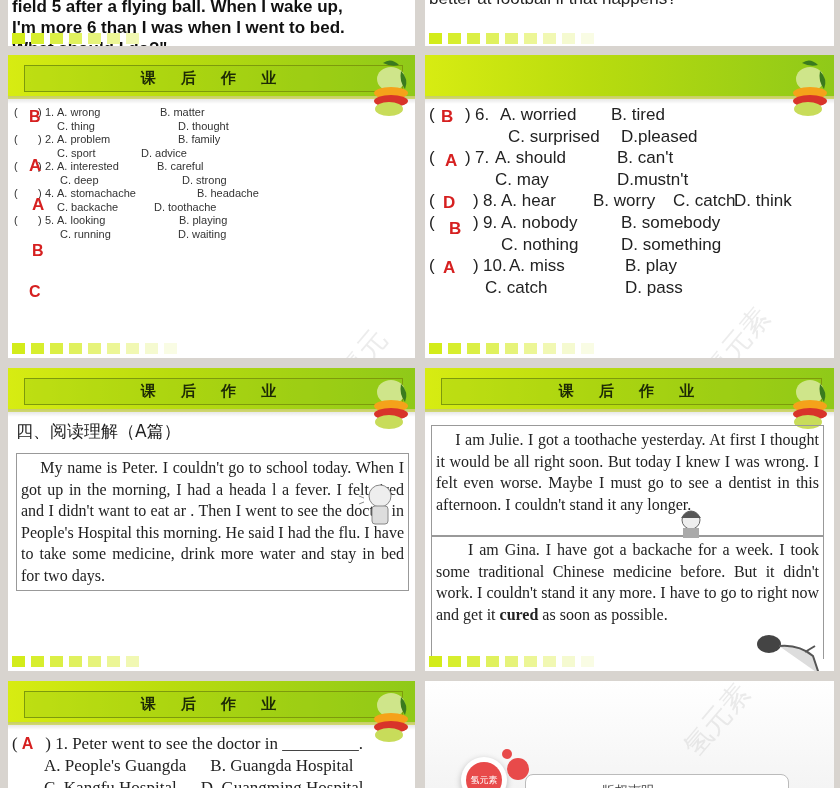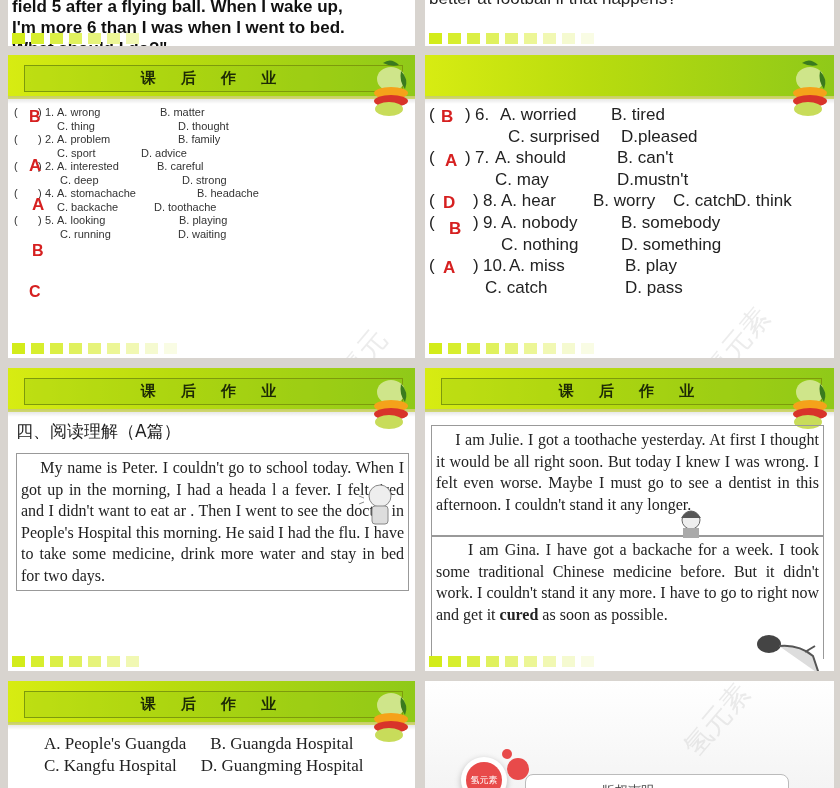--- a/index.html
+++ b/index.html
@@ -317,20 +317,21 @@
       </div>
   </div>
   <svg class="fruit" viewBox="0 0 44 62">
     <ellipse cx="24" cy="22" rx="14" ry="12" fill="#cfe58a"></ellipse>
     <path d="M34 14 q8 8 4 18 q-6 -8 -4 -18z" fill="#3a7a1e"></path>
     <ellipse cx="24" cy="36" rx="17" ry="6" fill="#f5a21a"></ellipse>
     <ellipse cx="24" cy="44" rx="17" ry="6" fill="#d8342a"></ellipse>
     <ellipse cx="22" cy="52" rx="14" ry="7" fill="#c8dc5a"></ellipse>
   </svg>
   <div class="serif" style="position:absolute; left:4px; top:52px; font-size:17px; color:#222; line-height:22px; white-space:nowrap;">
+    <div><span>(</span><span class="ans" style="margin:0 12px 0 4px; font-size:16px;">A</span><span>) 1. Peter went to see the doctor in _________.</span></div>
     <div style="padding-left:32px;"><span>A. People's Guangda</span><span style="display:inline-block; width:24px;"></span><span>B. Guangda Hospital</span></div>
     <div style="padding-left:32px;"><span>C. Kangfu Hospital</span><span style="display:inline-block; width:24px;"></span><span>D. Guangming Hospital</span></div>
   </div>
 </div>
 
 <div class="slide" style="left:425px; top:681px; width:409px; height:107px; background:linear-gradient(180deg,#fff,#f4f4f4);">
   <div class="watermark" style="left:250px; top:20px;">氢元素</div>
   <div style="position:absolute; left:100px; top:93px; width:264px; height:40px; border:1px solid #bbb; border-radius:8px; background:#fff;">
     <div style="position:absolute; left:76px; top:7px; font-size:13px; color:#444; font-family:'DejaVu Sans', sans-serif;">版权声明</div>
   </div>

